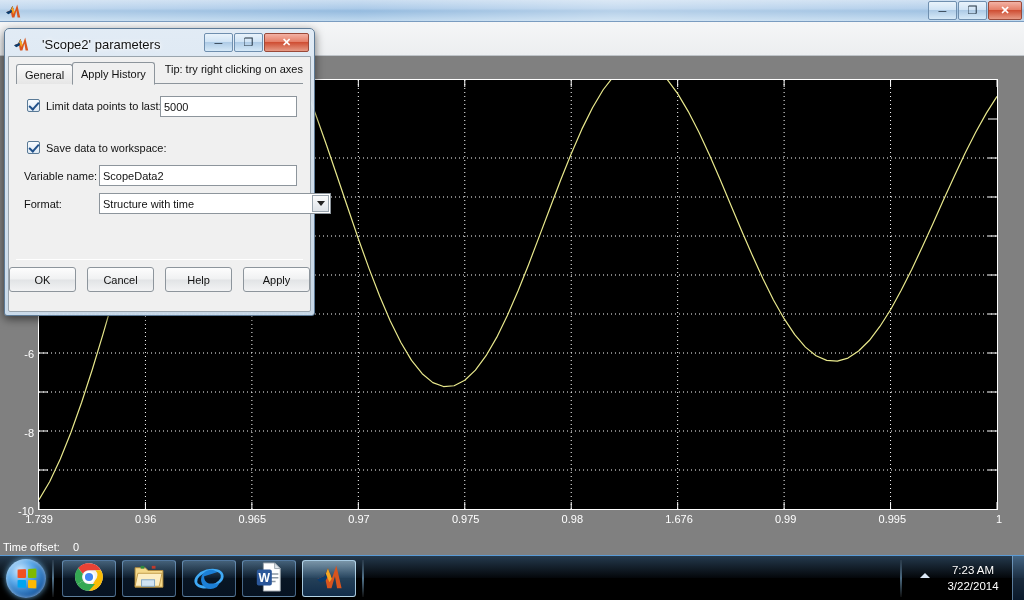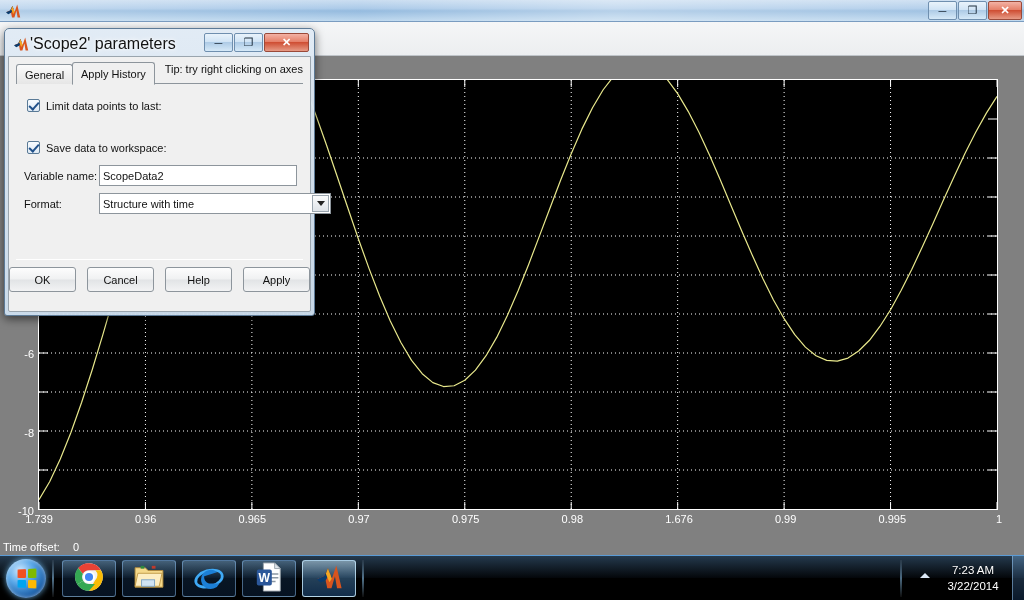--- a/index.html
+++ b/index.html
@@ -101,21 +101,21 @@
     background: linear-gradient(to bottom, rgba(225,235,245,0.97), rgba(205,222,238,0.97));
     border: 1px solid #5d7a96;
     border-radius: 5px 5px 3px 3px;
     box-shadow: 0 3px 10px rgba(0,0,0,0.55);
     padding: 3px;
   }
   #param-titlebar {
     position: relative; height: 24px; display: flex; align-items: center;
   }
   #param-title-text {
-    margin-left: 1px; font-size: 16px; color: #111;
+    margin-left: 13px; font-size: 13px; color: #111;
     text-shadow: 0 0 3px #fff, 0 0 6px #fff;
   }
   #param-body {
     position: absolute; left: 3px; top: 27px; right: 3px; bottom: 3px;
     background: #f0f0f0;
     border: 1px solid #9aa5ae;
     border-radius: 0 0 2px 2px;
   }
 
   
@@ -386,20 +386,21 @@
       <div id="tab-strip">
         <div class="tab" style="left:0px;">General</div>
         <div class="tab active" style="left:56px;">Apply History</div>
       </div>
       <div id="tab-tip">Tip: try right clicking on axes</div>
 
       <div class="row" style="left:18px; top:42px;">
         <span class="chk checked"></span>
         <span class="lbl">Limit data points to last:</span>
       </div>
+      <div class="txtfield" style="position:absolute; left:151px; top:39px; width:137px;">5000</div>
 
       <div class="row" style="left:18px; top:84px;">
         <span class="chk checked"></span>
         <span class="lbl">Save data to workspace:</span>
       </div>
 
       <span class="lbl" style="position:absolute; left:15px; top:113px;">Variable name:</span>
       <div class="txtfield" style="position:absolute; left:90px; top:108px; width:198px;">ScopeData2</div>
 
       <span class="lbl" style="position:absolute; left:15px; top:141px;">Format:</span>

